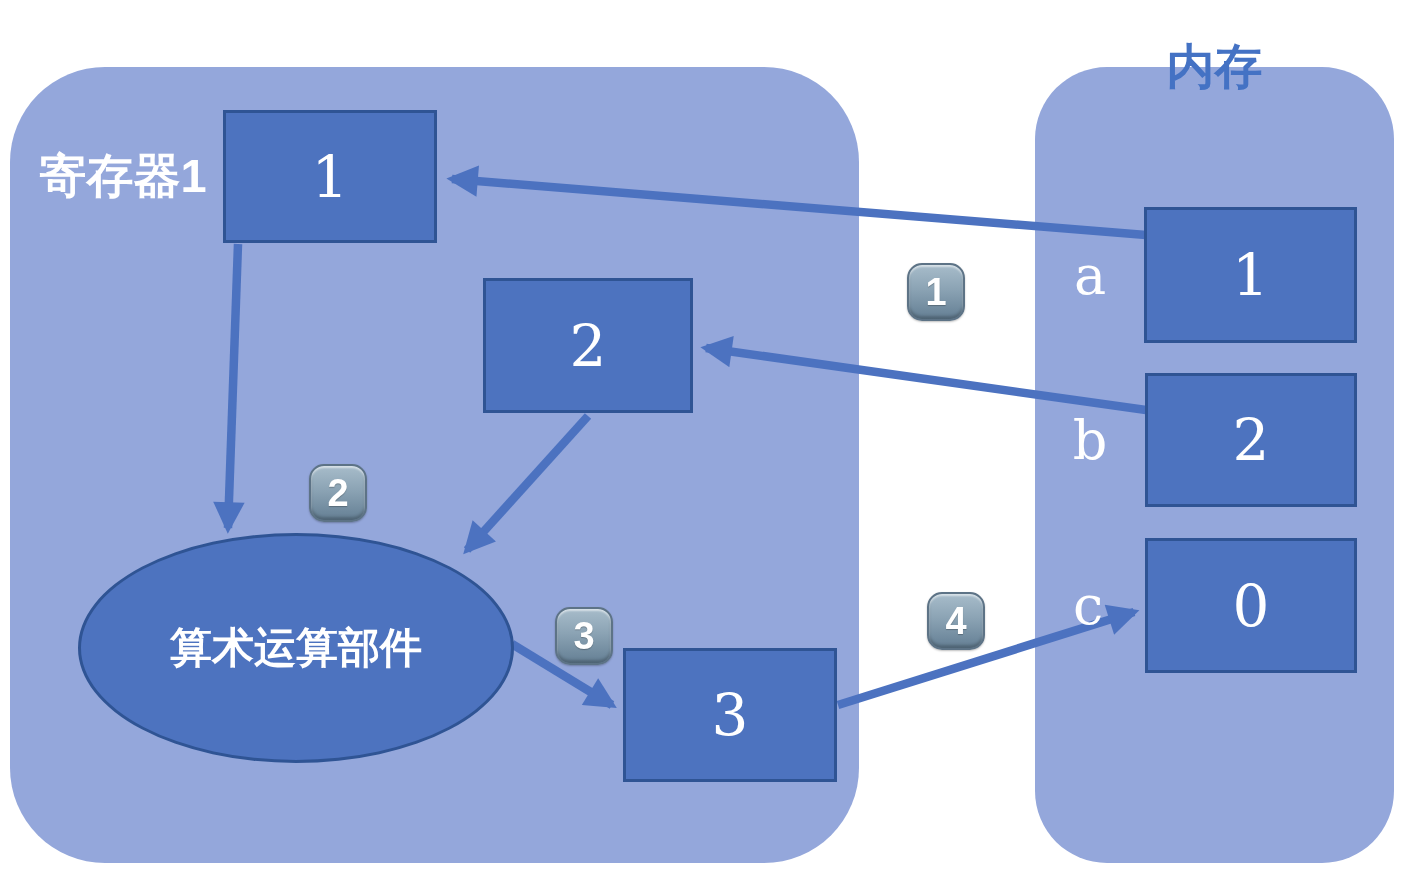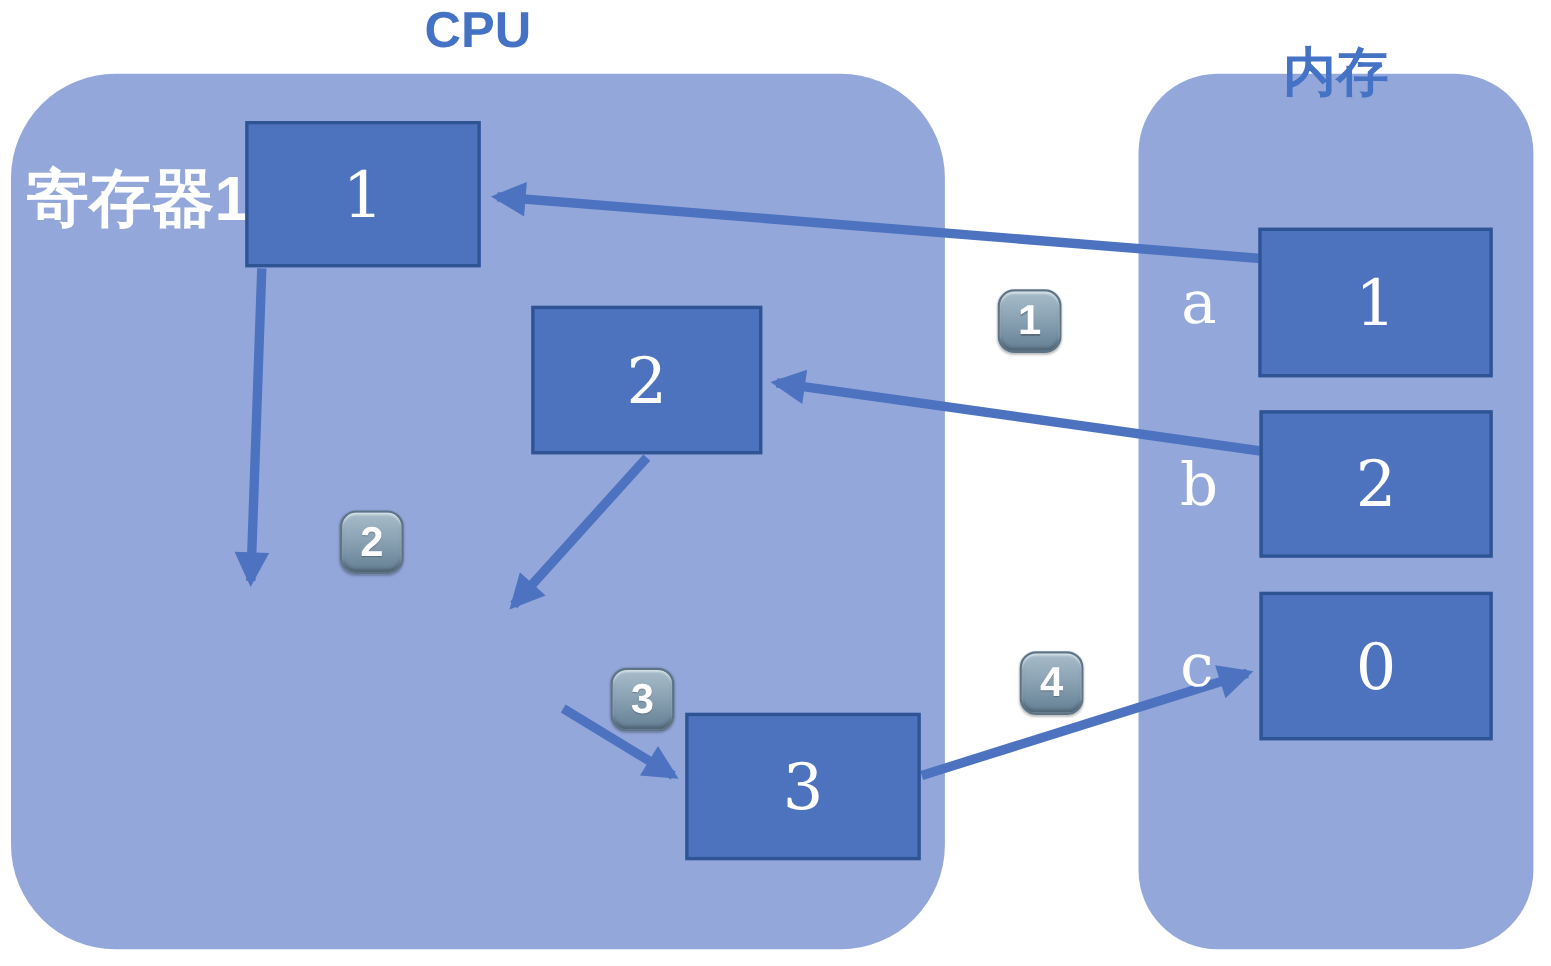--- a/index.html
+++ b/index.html
@@ -45,21 +45,21 @@
   .reg1{left:223px;top:110px;width:214px;height:133px;}
   .reg2{left:483px;top:278px;width:210px;height:135px;}
   .reg3{left:623px;top:648px;width:214px;height:134px;}
   .cell-a{left:1144px;top:207px;width:213px;height:136px;}
   .cell-b{left:1145px;top:373px;width:212px;height:134px;}
   .cell-c{left:1145px;top:538px;width:212px;height:135px;}
   .cn-label{
     position:absolute;
     color:#ffffff;
     font-weight:bold;
-    font-size:57px;
+    font-size:47px;
     white-space:nowrap;
     text-align:center;
     line-height:1.1;
   }
   .lbl-reg1{left:24px;top:150px;width:198px;}
   .lbl-reg2{left:263px;top:328px;width:202px;}
   .lbl-reg3{left:518px;top:793px;width:198px;}
   .alu{
     position:absolute;
     left:78px;top:533px;width:436px;height:230px;
@@ -100,21 +100,20 @@
   svg.arrows{position:absolute;left:0;top:0;pointer-events:none;}
 </style>
 </head>
 <body>
 
 <div id="canvas">
 
   <div class="container cpu-container"></div>
   <div class="container mem-container"></div>
 
-  <div class="title title-cpu">CPU</div>
   <div class="title title-mem">内存</div>
 
   <svg class="arrows" width="1410" height="878" viewBox="0 0 1410 878">
     <defs>
       <marker id="ah" viewBox="0 0 10 10" refX="8.2" refY="5" markerWidth="4.1" markerHeight="3.7" orient="auto-start-reverse">
         <path d="M0,0 L10,5 L0,10 z" fill="#4c72c0"></path>
       </marker>
     </defs>
     <line x1="1146" y1="235" x2="452" y2="179" stroke="#4c72c0" stroke-width="8.5" marker-end="url(#ah)"></line>
     <line x1="1146" y1="410" x2="706" y2="348" stroke="#4c72c0" stroke-width="8.5" marker-end="url(#ah)"></line>
@@ -130,20 +129,23 @@
   </div>
 
   <div class="node reg2">
     <span>2</span>
   </div>
 
   <div class="node reg3">
     <span>3</span>
   </div>
 
+  <div class="alu">
+    <span>算术运算部件</span>
+  </div>
 
   <div class="mem-label lbl-a">a</div>
   <div class="node cell-a">
     <span>1</span>
   </div>
 
   <div class="mem-label lbl-b">b</div>
   <div class="node cell-b">
     <span>2</span>
   </div>

